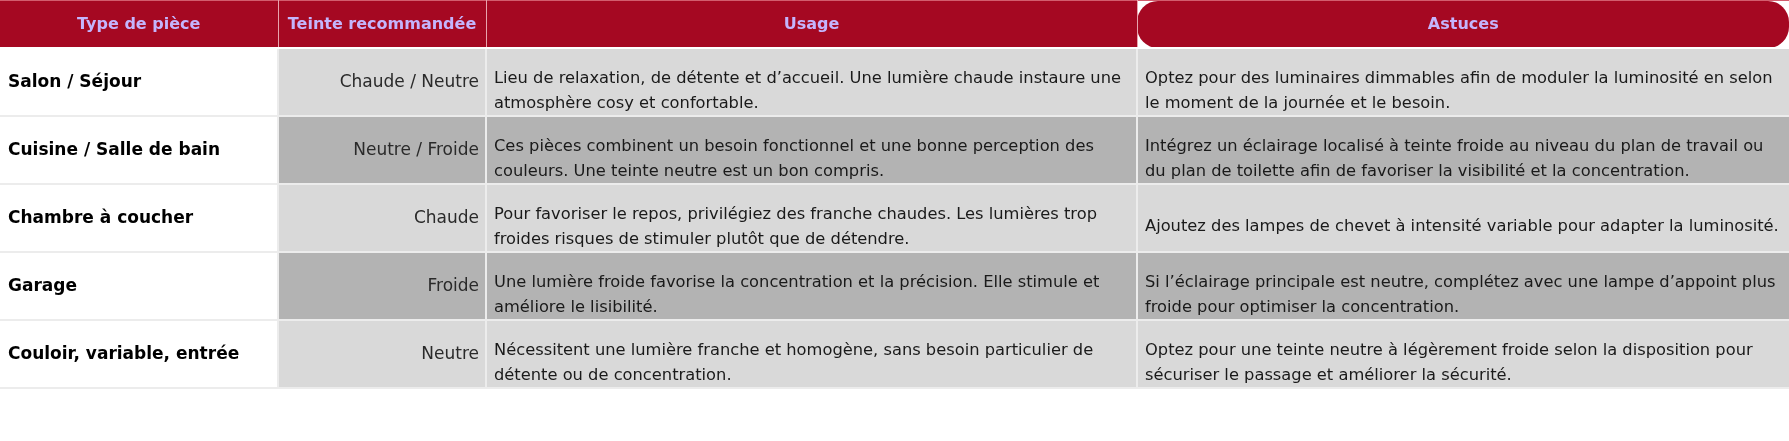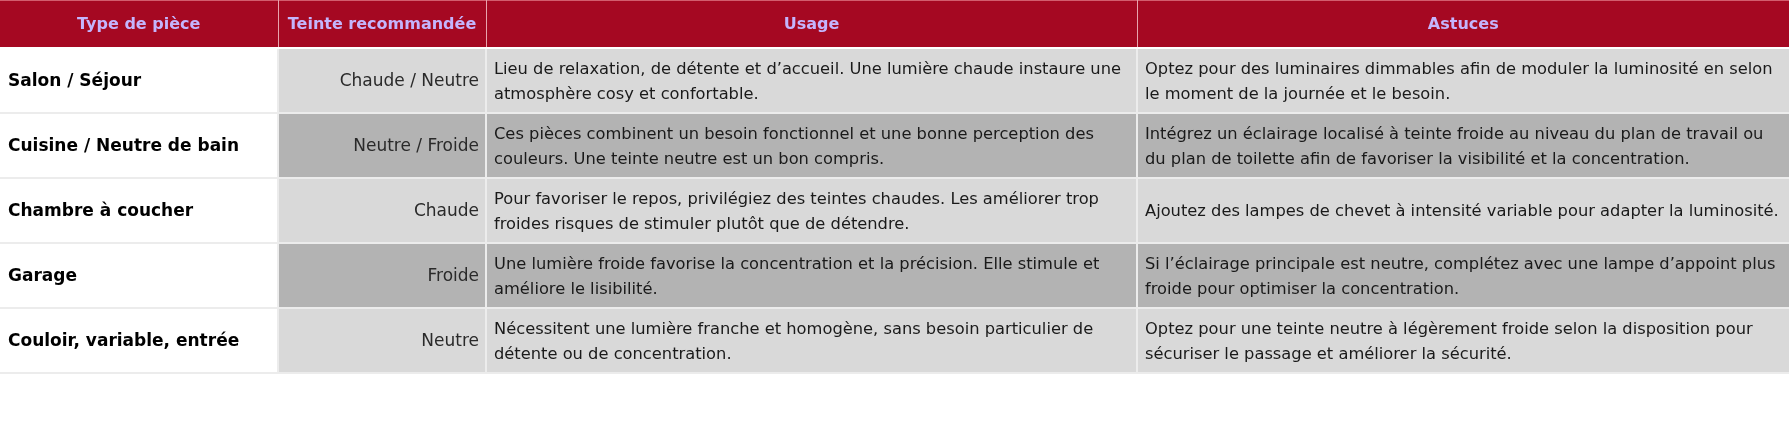--- a/index.html
+++ b/index.html
@@ -19,41 +19,41 @@
       font-weight: bold;
       font-size: 16px;
       height: 47px;
       padding: 0 6px;
       text-align: center;
       border-right: 1px solid #e8a3ad;
       border-bottom: 2px solid #ffffff;
       box-sizing: border-box;
       border-top: 1px solid #d25d6e;
     }
-    thead th:last-child { border-right: none; }
+    thead th:last-child { border-right: none; border-radius: 21px; }
     tbody td {
       height: 65px;
       box-sizing: border-box;
       font-size: 16px;
       color: #1a1a1a;
       vertical-align: middle;
       border-bottom: 2px solid #ececec;
       border-right: 2px solid #ececec;
       line-height: 25px;
     }
     tbody td:last-child { border-right: none; }
     td.room {
       background: #ffffff;
       font-weight: bold;
       font-size: 17px;
       color: #000000;
       padding: 0 8px;
     }
     td.tint { text-align: right; padding: 0 6px; color: #2a2a2a; font-size: 17px; }
-    td.text { padding: 1px 8px 0 7px; font-size: 16.3px; }
+    td.text { padding: 16px 8px 0 7px; font-size: 16.3px; }
     tr.light td.tint, tr.light td.text { background: #d9d9d9; }
     tr.dark td.tint, tr.dark td.text { background: #b3b3b3; }
   </style>
 </head>
 <body>
 
 <table class="tint-table">
   <colgroup>
     <col class="c1">
       <col class="c2">
@@ -69,29 +69,29 @@
     </tr>
   </thead>
   <tbody>
     <tr class="light">
       <td class="room">Salon / Séjour</td>
       <td class="tint">Chaude / Neutre</td>
       <td class="text">Lieu de relaxation, de détente et d’accueil. Une lumière chaude instaure une atmosphère cosy et confortable.</td>
       <td class="text">Optez pour des luminaires dimmables afin de moduler la luminosité en selon le moment de la journée et le besoin.</td>
     </tr>
     <tr class="dark">
-      <td class="room">Cuisine / Neutre de bain</td>
+      <td class="room">Cuisine / Salle de bain</td>
       <td class="tint">Neutre / Froide</td>
       <td class="text">Ces pièces combinent un besoin fonctionnel et une bonne perception des couleurs. Une teinte neutre est un bon compris.</td>
       <td class="text">Intégrez un éclairage localisé à teinte froide au niveau du plan de travail ou du plan de toilette afin de favoriser la visibilité et la concentration.</td>
     </tr>
     <tr class="light">
       <td class="room">Chambre à coucher</td>
       <td class="tint">Chaude</td>
-      <td class="text">Pour favoriser le repos, privilégiez des teintes chaudes. Les améliorer trop froides risques de stimuler plutôt que de détendre.</td>
+      <td class="text">Pour favoriser le repos, privilégiez des franche chaudes. Les lumières trop froides risques de stimuler plutôt que de détendre.</td>
       <td class="text">Ajoutez des lampes de chevet à intensité variable pour adapter la luminosité.</td>
     </tr>
     <tr class="dark">
       <td class="room">Garage</td>
       <td class="tint">Froide</td>
       <td class="text">Une lumière froide favorise la concentration et la précision. Elle stimule et améliore le lisibilité.</td>
       <td class="text">Si l’éclairage principale est neutre, complétez avec une lampe d’appoint plus froide pour optimiser la concentration.</td>
     </tr>
     <tr class="light">
       <td class="room">Couloir, variable, entrée</td>

